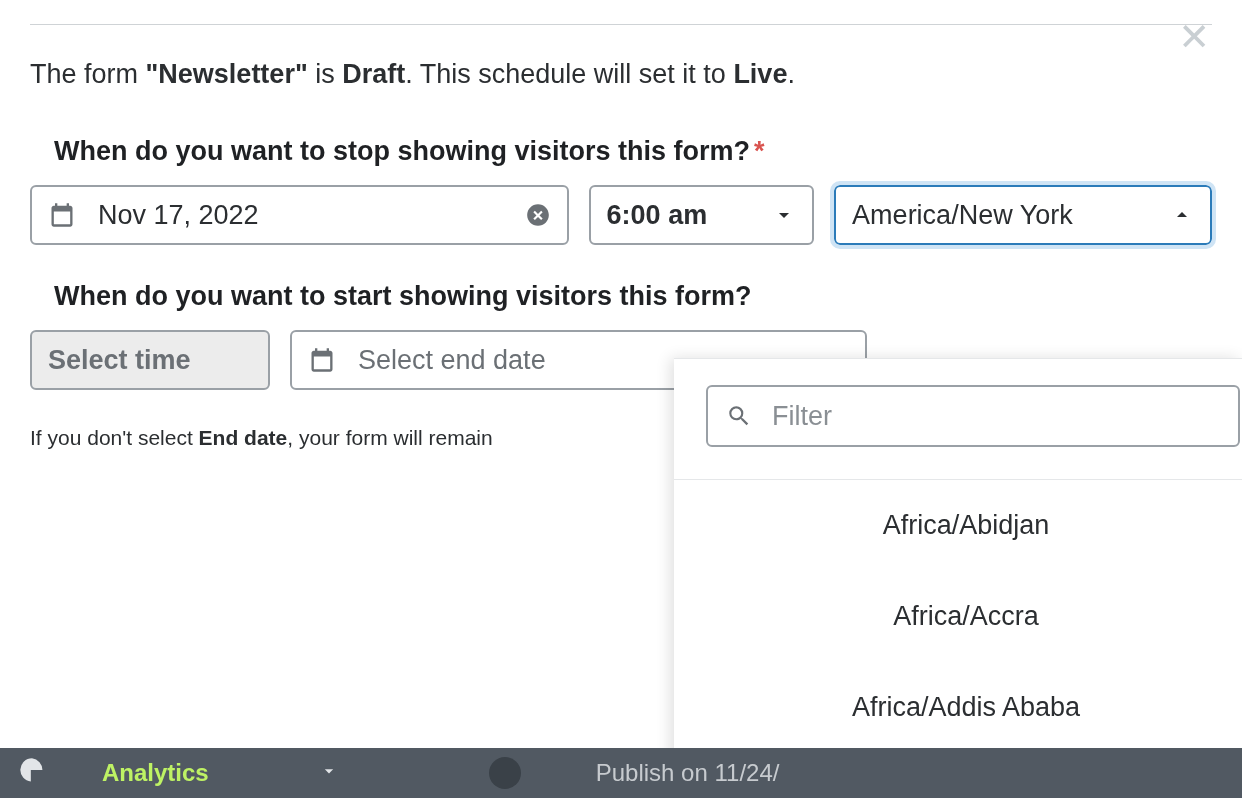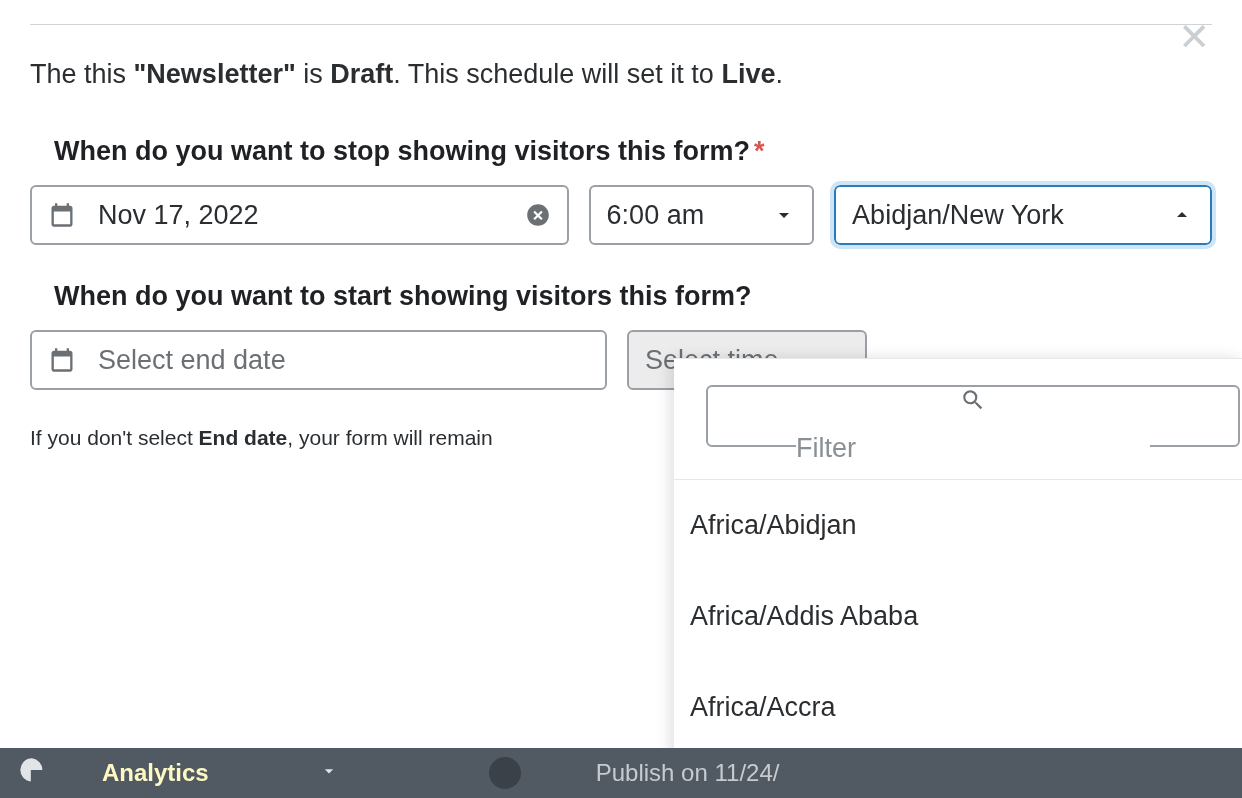--- a/index.html
+++ b/index.html
@@ -9,62 +9,62 @@
   .title { font-size: 42px; font-weight: 500; color: #26282b; margin-bottom: 28px; }
   .divider { border: none; border-top: 1px solid #cfd3d6; margin-bottom: 34px; }
   .status-line { font-size: 27px; font-weight: 400; color: #2b2e31; margin-bottom: 46px; }
   .status-line .b { font-weight: 700; }
   .q-label { font-size: 27px; font-weight: 700; color: #1f2124; margin-bottom: 18px; margin-left: 24px; }
   .req { color: #d9534f; font-weight: 700; margin-left: 4px; }
   .row { display: flex; gap: 20px; margin-bottom: 36px; }
   .field { display: flex; align-items: center; height: 60px; border: 2px solid #9aa0a6; border-radius: 6px; background: #fff; padding: 0 16px; font-size: 27px; color: #2b2e31; }
   .date-field { width: 577px; gap: 22px; }
   .date-field .date-text { flex: 1; }
-  .time-field { width: 240px; justify-content: space-between; }
+  .time-field { width: 240px; justify-content: space-between; font-weight: bold; }
   .tz-field { width: 404px; justify-content: space-between; border-color: #2b7bb9; outline: 4px solid #cfe4f5; border-radius: 6px; }
   .tz-field.open .chev { transform: rotate(180deg); }
   .placeholder { color: #6b7075; }
   .disabled { background: #ececec; color: #8a8f94; }
   .cal-icon, .clear-icon, .chev, .search-icon { display: inline-flex; align-items: center; justify-content: center; }
   .cal-icon svg { width: 28px; height: 28px; fill: #6b7075; }
   .clear-icon svg { width: 26px; height: 26px; fill: #6b7075; }
   .chev svg { width: 24px; height: 24px; fill: #2b2e31; }
   .search-icon svg { width: 26px; height: 26px; fill: #6b7075; }
   .note { font-size: 21px; color: #2b2e31; }
   .note .b { font-weight: 700; }
 
   
   .dropdown { position: absolute; top: 358px; left: 674px; width: 568px; background: #fff; box-shadow: -4px 0 14px rgba(0,0,0,0.12); border-top: 1px solid #e5e7e9; padding-top: 26px; height: 440px; }
-  .filter-wrap { margin: 0 0 0 32px; width: 534px; height: 62px; border: 2px solid #9aa0a6; border-radius: 6px; display: flex; align-items: center; padding: 0 18px; gap: 20px; flex-direction: column; }
+  .filter-wrap { margin: 0 0 0 32px; width: 534px; height: 62px; border: 2px solid #9aa0a6; border-radius: 6px; display: flex; align-items: center; padding: 0 18px; gap: 20px; }
   .filter-input { border: none; outline: none; font-size: 27px; flex: 1; color: #2b2e31; }
   .filter-input::placeholder { color: #8a8f94; }
   .dd-sep { border: none; border-top: 1px solid #e5e7e9; margin: 32px 0 0 0; }
-  .dd-option { font-size: 27px; color: #2b2e31; padding: 30px 0 30px 16px; cursor: pointer; }
+  .dd-option { font-size: 27px; color: #2b2e31; padding: 30px 0 30px 16px; cursor: pointer; text-align: center; }
 
   
   .footer { position: absolute; left: 0; bottom: 0; width: 1242px; height: 50px; background: #515962; color: #e2e5e8; display: flex; align-items: center; padding: 0 18px; gap: 20px; font-size: 24px; }
-  .footer .anal { font-weight: 600; color: #fef9c3; margin-left: 36px; }
+  .footer .anal { font-weight: 600; color: #bef264; margin-left: 36px; }
   .footer .chart-icon svg { width: 28px; height: 28px; fill: #e2e5e8; }
   .footer .mini-chev svg { width: 20px; height: 20px; fill: #e2e5e8; }
   .footer .help-icon { width: 32px; height: 32px; border-radius: 50%; background: #3a4148; }
   .footer .pub { color: #c7cbcf; margin-left: 55px; }
 </style>
 </head>
 <body>
 
 <div class="modal">
 
   <div class="close-x">
     <span>✕</span>
   </div>
 
   <hr class="divider">
 
   <p class="status-line">
-    <span>The this </span><span class="b">"Newsletter"</span><span> is </span><span class="b">Draft</span><span>. This schedule will set it to </span><span class="b">Live</span><span>.</span>
+    <span>The form </span><span class="b">"Newsletter"</span><span> is </span><span class="b">Draft</span><span>. This schedule will set it to </span><span class="b">Live</span><span>.</span>
   </p>
 
   <div class="q-label">
     <span>When do you want to stop showing visitors this form?</span><span class="req">*</span>
   </div>
   <div class="row">
     <div class="field date-field">
       <span class="cal-icon">
         <svg viewBox="0 0 24 24">
             <path d="M19 4h-1V2h-2v2H8V2H6v2H5C3.9 4 3 4.9 3 6v14c0 1.1.9 2 2 2h14c1.1 0 2-.9 2-2V6C21 4.9 20.1 4 19 4zM19 20H5V9h14V20z"></path>
@@ -79,61 +79,61 @@
     </div>
     <div class="field time-field">
       <span>6:00 am</span>
       <span class="chev">
         <svg viewBox="0 0 24 24">
             <path d="M7 10l5 5 5-5z"></path>
           </svg>
       </span>
     </div>
     <div class="field tz-field open">
-      <span>Abidjan/New York</span>
+      <span>America/New York</span>
       <span class="chev">
         <svg viewBox="0 0 24 24">
             <path d="M7 10l5 5 5-5z"></path>
           </svg>
       </span>
     </div>
   </div>
 
   <div class="q-label">When do you want to start showing visitors this form?</div>
   <div class="row">
+    <div class="field time-field disabled">
+      <span class="placeholder">Select time</span>
+    </div>
     <div class="field date-field">
       <span class="cal-icon">
         <svg viewBox="0 0 24 24">
             <path d="M19 4h-1V2h-2v2H8V2H6v2H5C3.9 4 3 4.9 3 6v14c0 1.1.9 2 2 2h14c1.1 0 2-.9 2-2V6C21 4.9 20.1 4 19 4zM19 20H5V9h14V20z"></path>
           </svg>
       </span>
       <span class="date-text placeholder">Select end date</span>
-    </div>
-    <div class="field time-field disabled">
-      <span class="placeholder">Select time</span>
     </div>
   </div>
 
   <p class="note">
     <span>If you don't select </span><span class="b">End date</span><span>, your form will remain</span>
   </p>
 
   <div class="dropdown">
     <div class="filter-wrap">
       <span class="search-icon">
         <svg viewBox="0 0 24 24">
             <path d="M15.5 14h-.79l-.28-.27A6.471 6.471 0 0016 9.5 6.5 6.5 0 109.5 16c1.61 0 3.09-.59 4.23-1.57l.27.28v.79l5 4.99L20.49 19l-4.99-5zM9.5 14C7.01 14 5 11.99 5 9.5S7.01 5 9.5 5 14 7.01 14 9.5 11.99 14 9.5 14z"></path>
           </svg>
       </span>
       <input class="filter-input" placeholder="Filter" style="">
     </div>
     <hr class="dd-sep">
     <div class="dd-option">Africa/Abidjan</div>
+    <div class="dd-option">Africa/Accra</div>
     <div class="dd-option">Africa/Addis Ababa</div>
-    <div class="dd-option">Africa/Accra</div>
   </div>
 
   <div class="footer">
     <span class="chart-icon">
       <svg viewBox="0 0 24 24">
           <path d="M12 2a10 10 0 00-1 19.95V12h9.95A10 10 0 0012 2z"></path>
         </svg>
     </span>
     <span class="anal">Analytics</span>
     <span class="mini-chev" style="margin-left:90px;">

